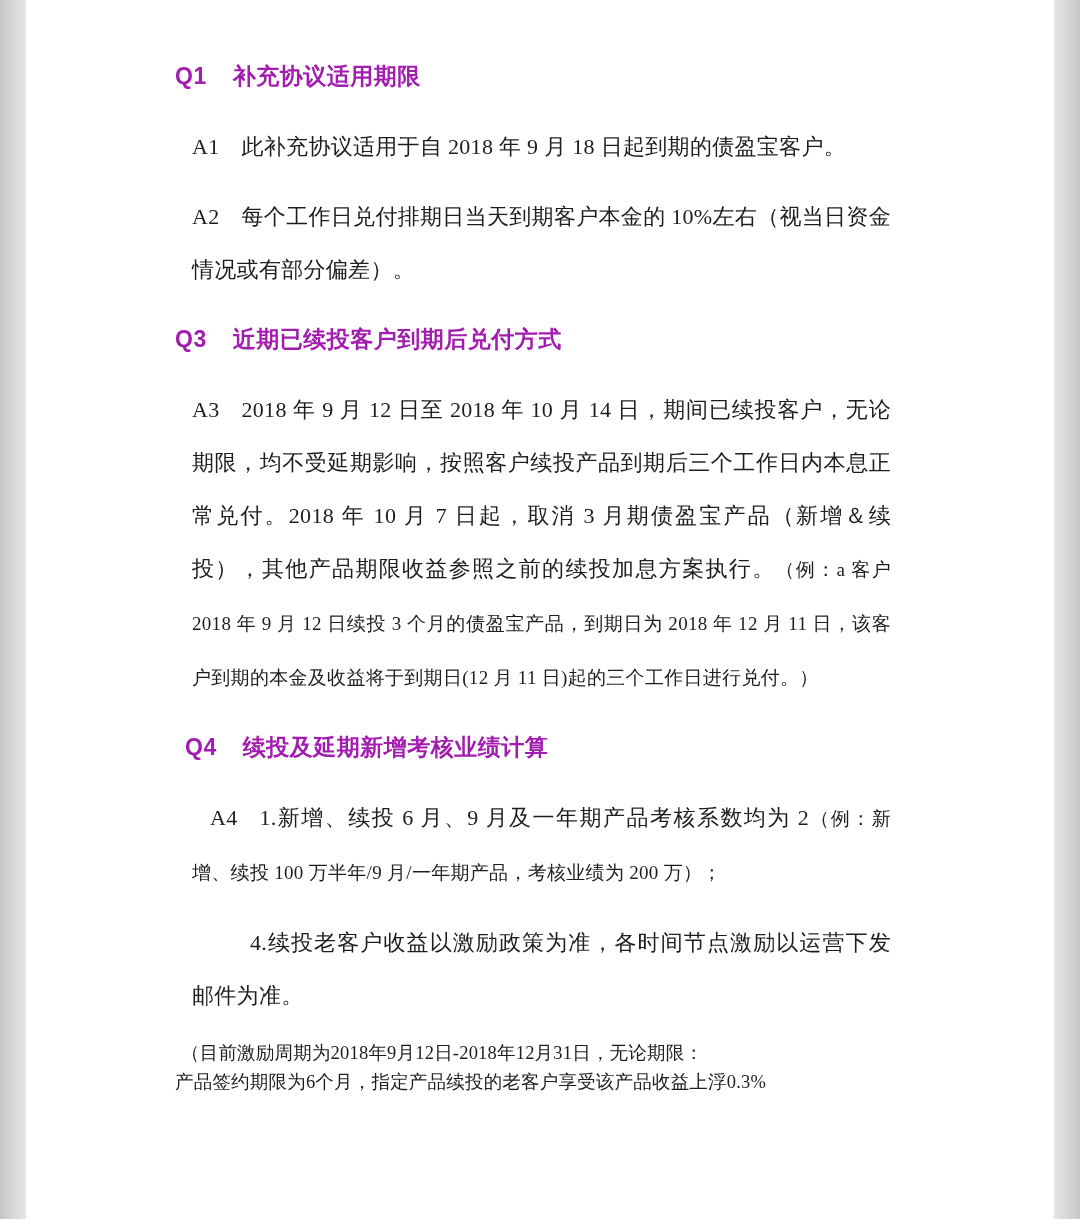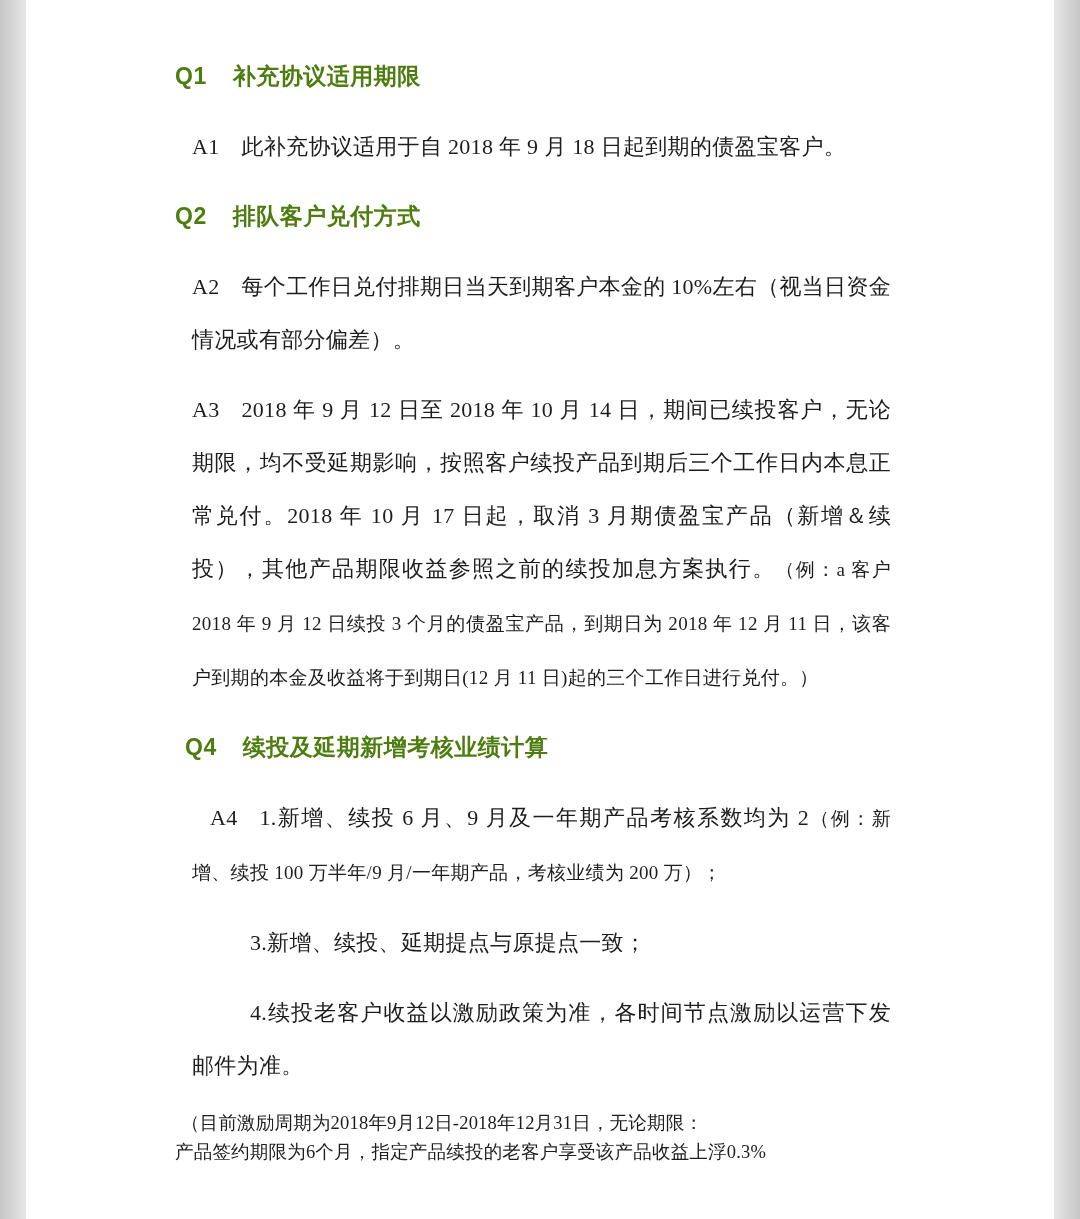--- a/index.html
+++ b/index.html
@@ -38,21 +38,21 @@
     right: 172px;
     top: 0;
     padding-top: 50px;
   }
   .q {
     margin: 0;
     font-family: "Liberation Sans", "DejaVu Sans", sans-serif;
     font-weight: bold;
     font-size: 23px;
     line-height: 53px;
-    color: #4d7c0f;
+    color: #a21caf;
     letter-spacing: 0.5px;
   }
   .q .q-label { margin-right: 26px; }
   .a {
     margin: 17px;
     font-size: 22px;
     line-height: 53px;
     text-align: justify;
     text-justify: inter-ideograph;
     letter-spacing: 0.3px;
@@ -83,33 +83,32 @@
 <div class="page">
   <div class="edge edge-left"></div>
   <div class="edge edge-right"></div>
 
   <div class="content">
 
     <h2 class="q"><span class="q-label">Q1</span><span class="q-title">补充协议适用期限</span></h2>
 
     <p class="a"><span class="a-label">A1</span><span>此补充协议适用于自 2018 年 9 月 18 日起到期的债盈宝客户。</span></p>
 
-    <h2 class="q"><span class="q-label">Q2</span><span class="q-title">排队客户兑付方式</span></h2>
 
     <p class="a"><span class="a-label">A2</span><span>每个工作日兑付排期日当天到期客户本金的 10%左右（视当日资金情况或有部分偏差）。</span></p>
 
+    <h2 class="q"><span class="q-label">Q3</span><span class="q-title">近期已续投客户到期后兑付方式</span></h2>
 
-    <p class="a"><span class="a-label">A3</span><span>2018 年 9 月 12 日至 2018 年 10 月 14 日，期间已续投客户，无论期限，均不受延期影响，按照客户续投产品到期后三个工作日内本息正常兑付。2018 年 10 月 17 日起，取消 3 月期债盈宝产品（新增＆续投），其他产品期限收益参照之前的续投加息方案执行。</span><span class="small">（例：a 客户 2018 年 9 月 12 日续投 3 个月的债盈宝产品，到期日为 2018 年 12 月 11 日，该客户到期的本金及收益将于到期日(12 月 11 日)起的三个工作日进行兑付。）</span></p>
+    <p class="a"><span class="a-label">A3</span><span>2018 年 9 月 12 日至 2018 年 10 月 14 日，期间已续投客户，无论期限，均不受延期影响，按照客户续投产品到期后三个工作日内本息正常兑付。2018 年 10 月 7 日起，取消 3 月期债盈宝产品（新增＆续投），其他产品期限收益参照之前的续投加息方案执行。</span><span class="small">（例：a 客户 2018 年 9 月 12 日续投 3 个月的债盈宝产品，到期日为 2018 年 12 月 11 日，该客户到期的本金及收益将于到期日(12 月 11 日)起的三个工作日进行兑付。）</span></p>
 
     <h2 class="q q4-head"><span class="q-label">Q4</span><span class="q-title">续投及延期新增考核业绩计算</span></h2>
 
     <p class="a a4-first"><span class="a-label">A4</span><span>1.新增、续投 6 月、9 月及一年期产品考核系数均为 2</span><span class="small">（例：新增、续投 100 万半年/9 月/一年期产品，考核业绩为 200 万）；</span></p>
 
 
-    <p class="a indent"><span>3.新增、续投、延期提点与原提点一致；</span></p>
 
     <p class="a indent"><span>4.续投老客户收益以激励政策为准，各时间节点激励以运营下发邮件为准。</span></p>
 
     <div class="note-block">
       <div class="note-line first">（目前激励周期为2018年9月12日-2018年12月31日，无论期限：</div>
       <div class="note-line">产品签约期限为6个月，指定产品续投的老客户享受该产品收益上浮0.3%</div>
 
     </div>
 
   </div>

